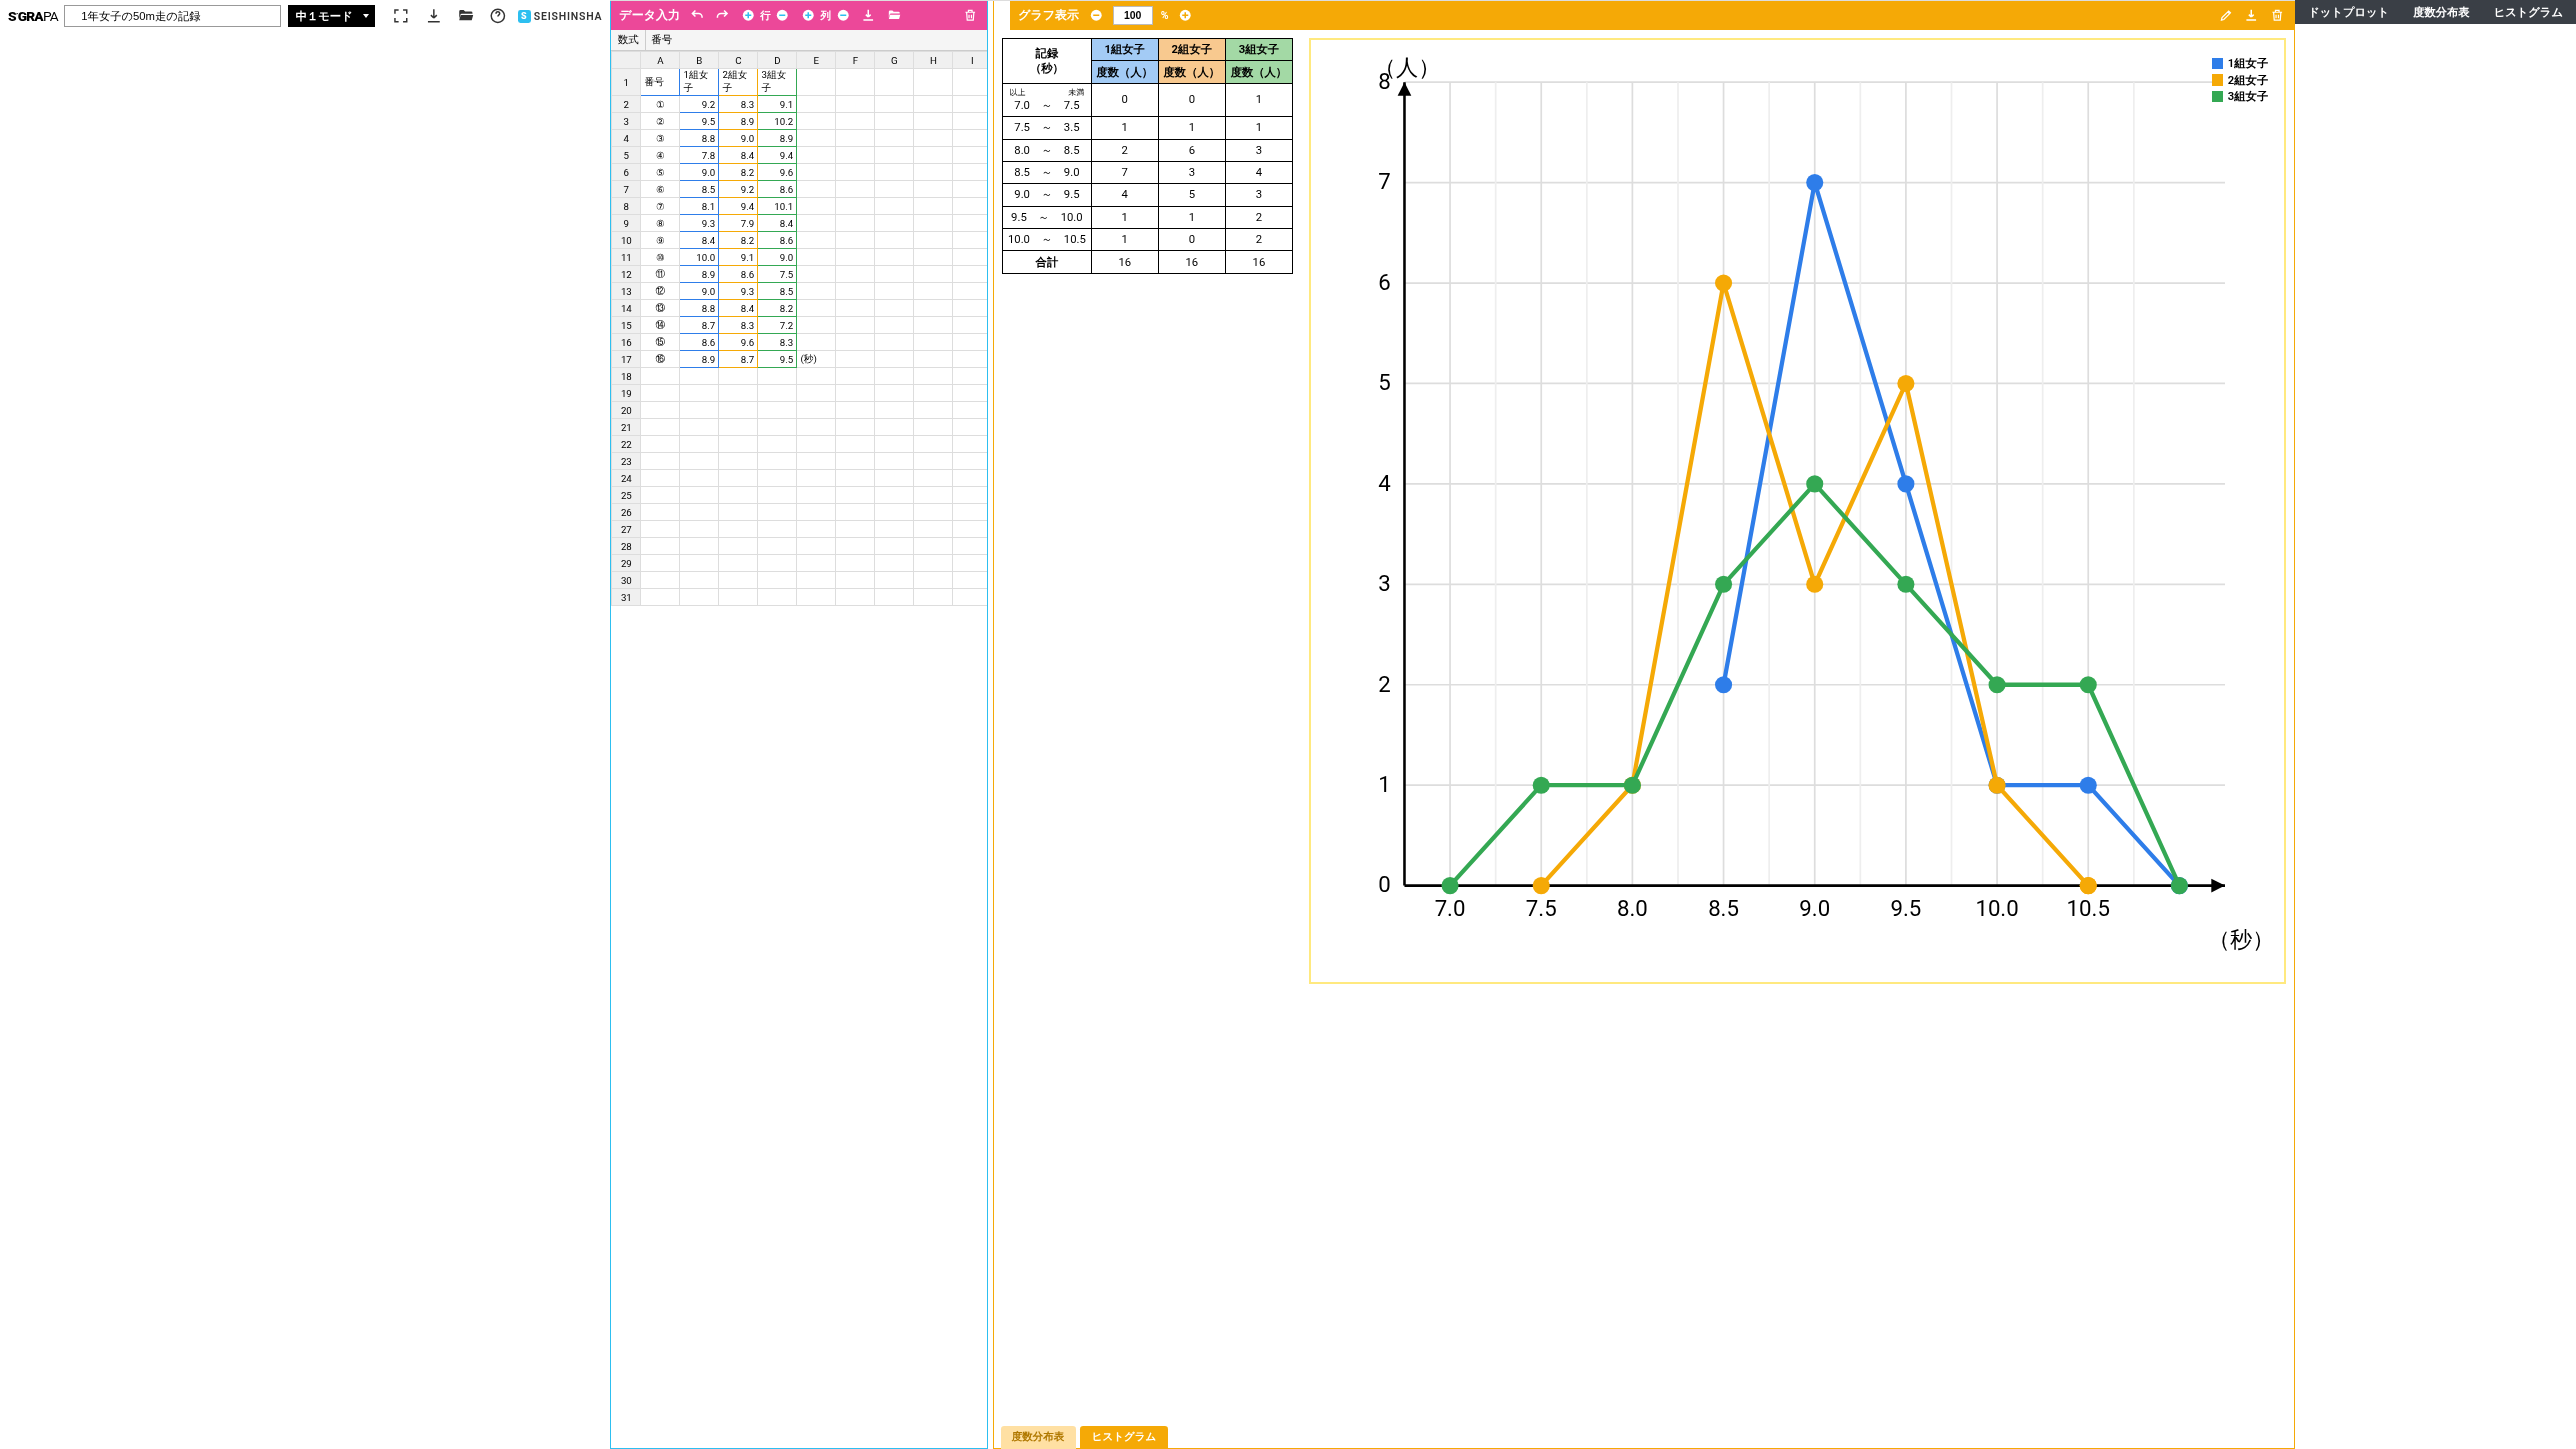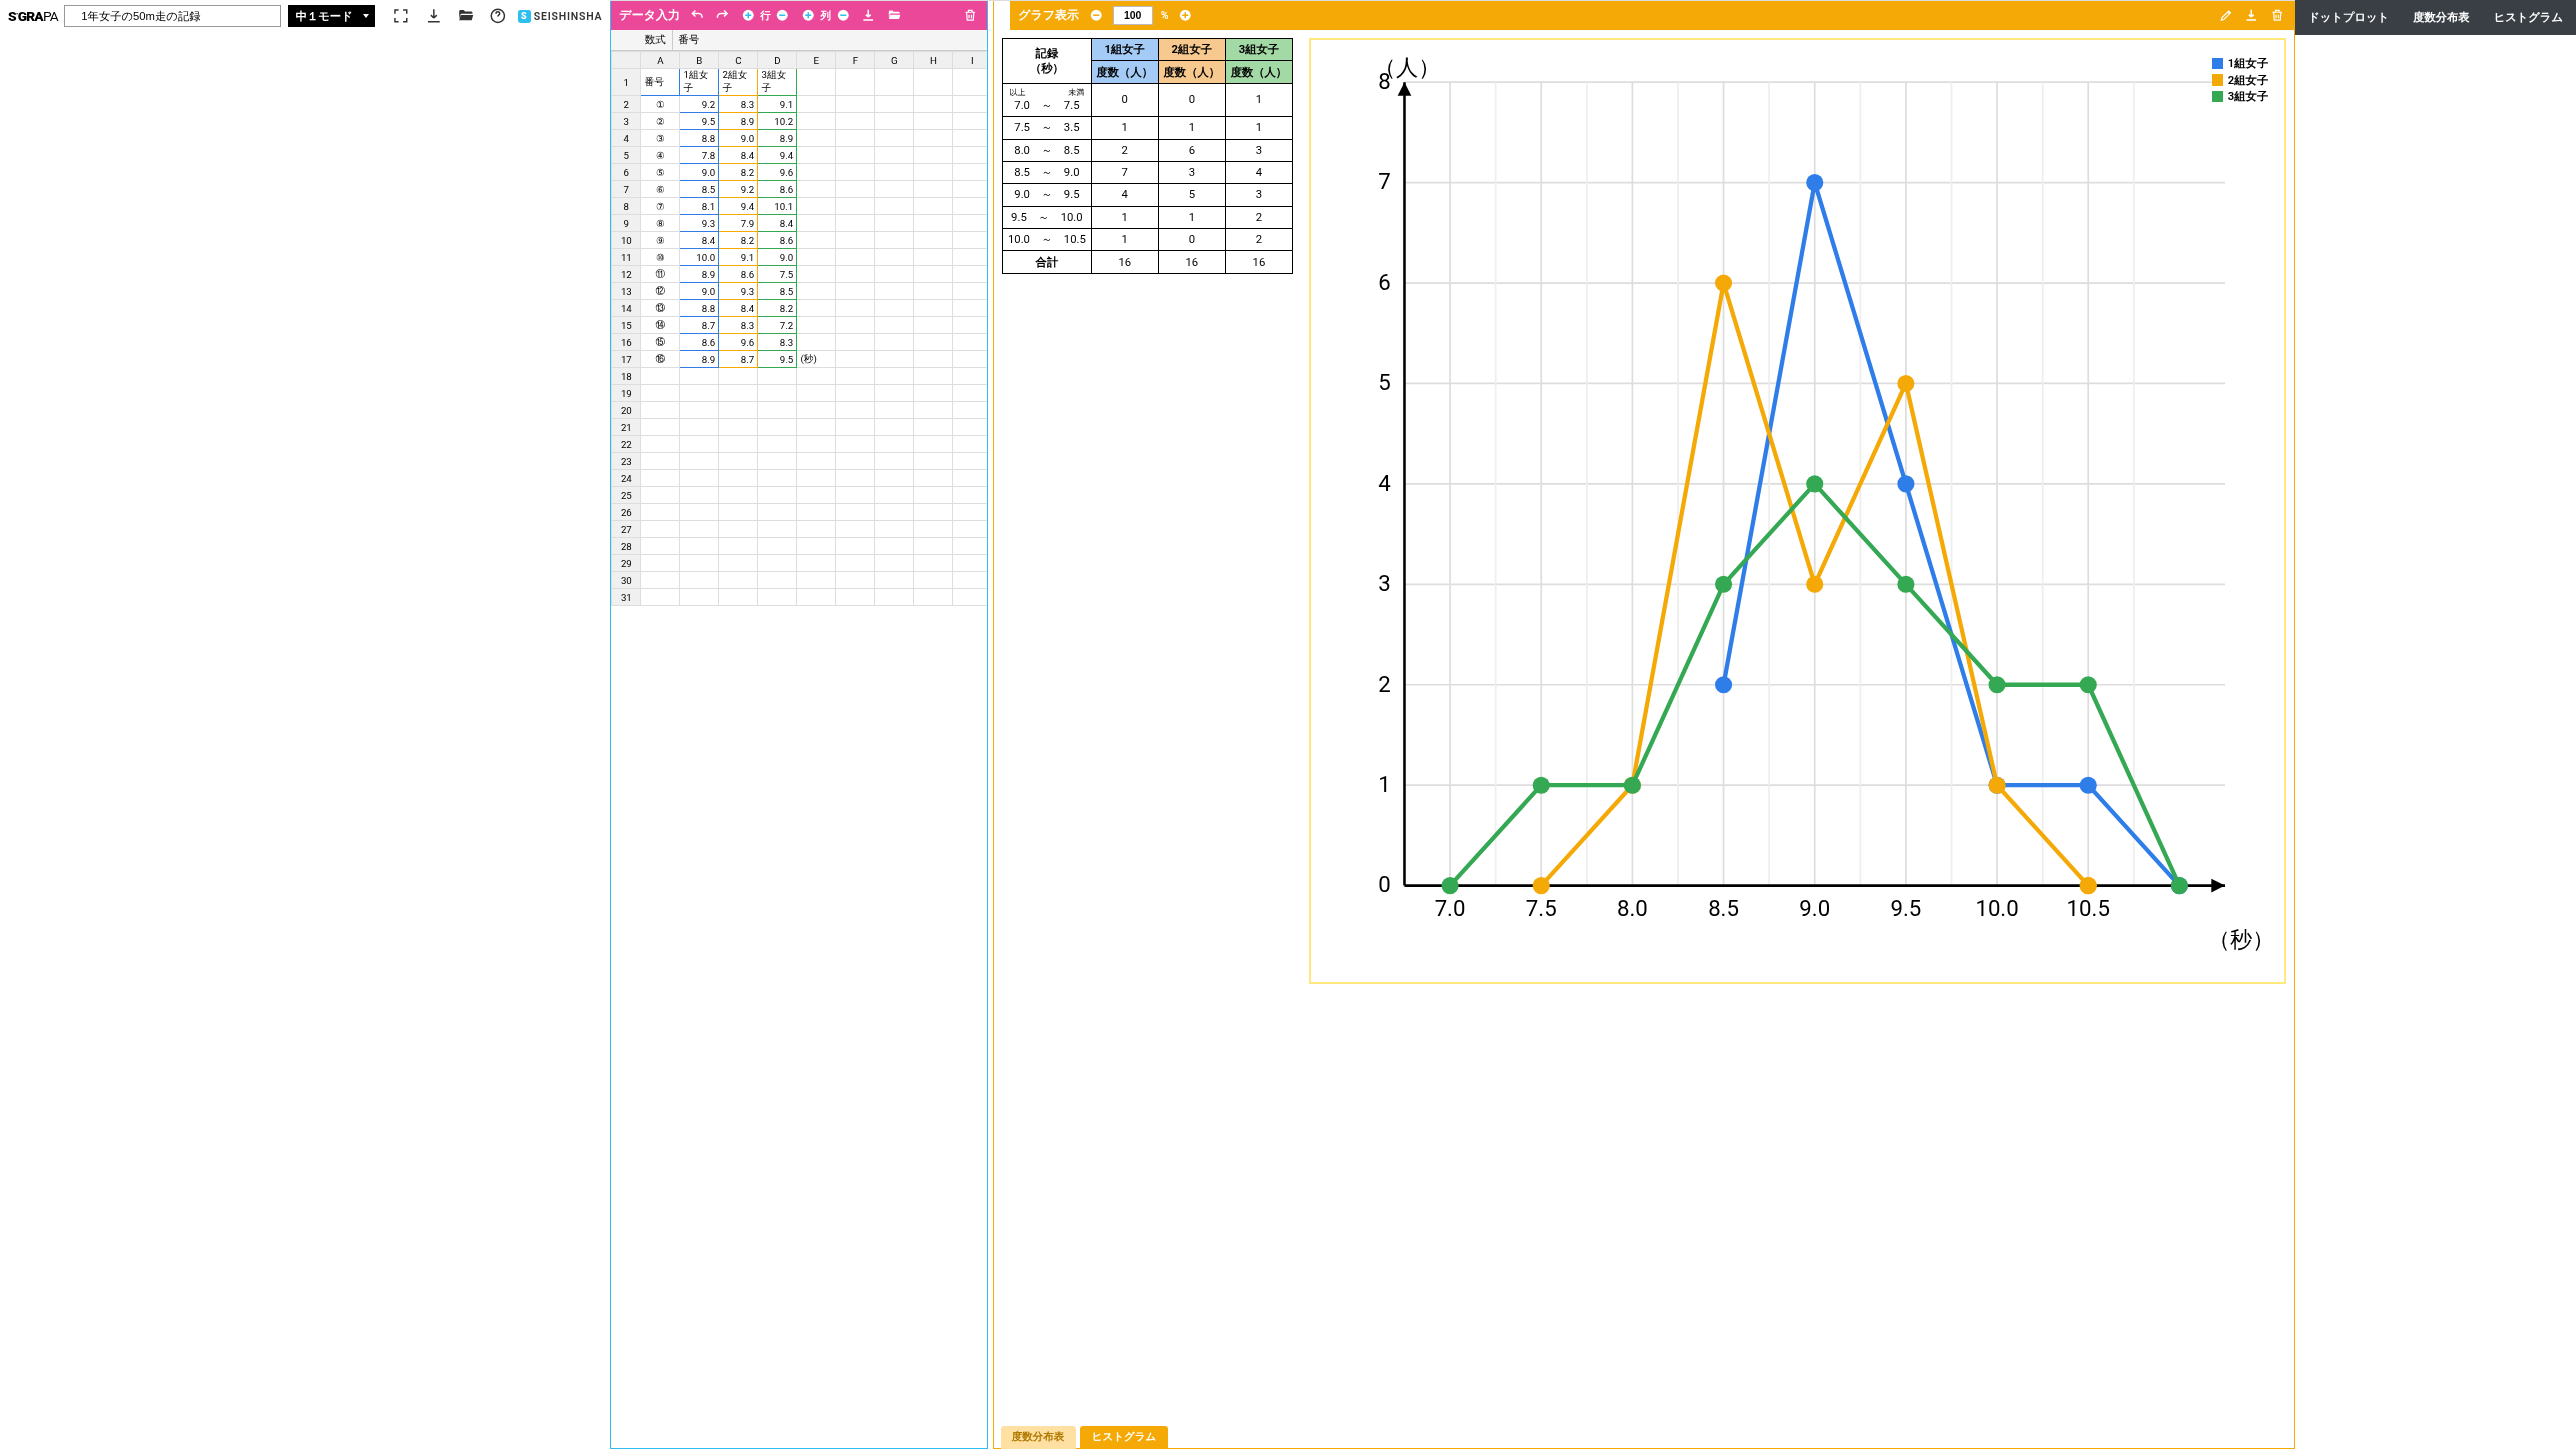--- a/index.html
+++ b/index.html
@@ -27,21 +27,21 @@
   .tb-blue { background: #ec4899; }
   .tb-orange { background: #f5a906; margin-left: 16px; }
   .tb .label { font-size: 12px; }
   .tb .ic { width: 17.7px; height: 17.7px; display: flex; align-items: center; justify-content: center; cursor: pointer; }
   .tb .ic svg { width: 14.5px; height: 14.5px; }
   .tb .btn-group { display: flex; align-items: center; gap: 3.2px; }
   .zoom-input { width: 40px; height: 19.3px; text-align: center; border: 0.8px solid #bbb; font-size: 10.5px; font-weight: 600; }
   .tb-spacer { flex: 1; }
   
   .formula-row { display: flex; height: 21px; border-bottom: 0.8px solid #ccc; background: #f5f5f5; }
-  .formula-row .cell-lab { width: 35px; display: flex; align-items: center; justify-content: center; border-right: 0.8px solid #ccc; font-size: 10.5px; margin-left: 27px; }
+  .formula-row .cell-lab { width: 35px; display: flex; align-items: center; justify-content: center; border-right: 0.8px solid #ccc; font-size: 10.5px; }
   .formula-row .cell-val { flex: 1; display: flex; align-items: center; padding: 0 4.8px; font-size: 10.5px; }
   
   .sheet-scroll { flex: 1; overflow: auto; }
   table.sheet { border-collapse: collapse; width: 100%; }
   table.sheet th, table.sheet td { border: 0.8px solid #ddd; height: 17px; font-size: 9.7px; padding: 0 3.2px; min-width: 39px; }
   table.sheet th { background: #f0f0f0; font-weight: 400; text-align: center; }
   table.sheet th.rowhdr { width: 29px; min-width: 29px; text-align: center; }
   table.sheet td { text-align: right; }
   table.sheet td.text-center { text-align: center; }
   table.sheet td.text-left { text-align: left; }
@@ -66,21 +66,21 @@
   .chart-svg { width: 100%; height: auto; }
   .legend { position: absolute; top: 16px; right: 16px; background: #fff; font-size: 11.3px; font-weight: 600; }
   .legend-row { display: flex; align-items: center; gap: 4.8px; margin-bottom: 1.6px; }
   .legend-sw { width: 11.3px; height: 11.3px; }
   
   .graph-tabs { position: absolute; bottom: -1.6px; left: 6.4px; display: flex; gap: 4.8px; }
   .tab { padding: 4px 11.3px 5.6px; font-size: 10.5px; font-weight: 700; border-radius: 3.2px 3.2px 0 0; cursor: pointer; }
   .tab-inactive { background: #ffe0a3; color: #b07800; }
   .tab-active { background: #f5a906; color: #fff; }
   
-  .footer { height: 35px; background: #3a3f46; color: #fff; display: flex; align-items: center; padding: 0 13px; gap: 24px; font-weight: 700; font-size: 11.3px; }
+  .footer { height: 24px; background: #3a3f46; color: #fff; display: flex; align-items: center; padding: 0 13px; gap: 24px; font-weight: 700; font-size: 11.3px; }
 </style>
 </head>
 <body>
 
 <div class="app">
 
   <div class="topbar">
     <div class="logo">S<span class="apos">´</span>GRA<span style="font-weight:400">PA</span></div>
     <input class="title-input" value="1年女子の50m走の記録" style="">
     <div class="mode-select">

